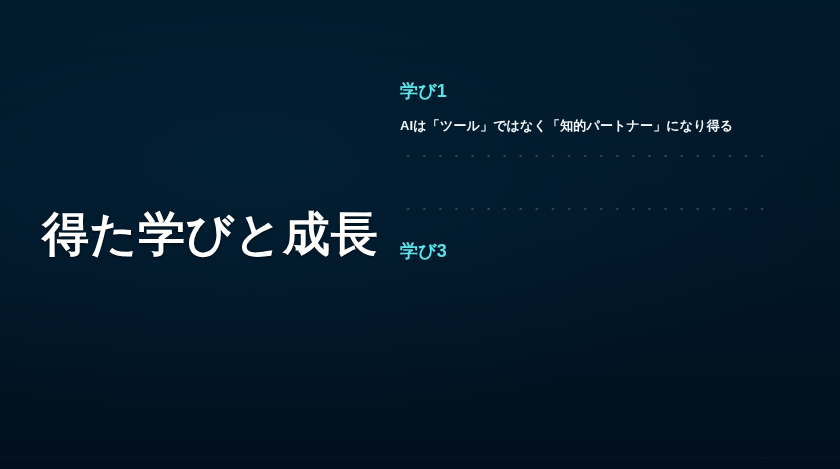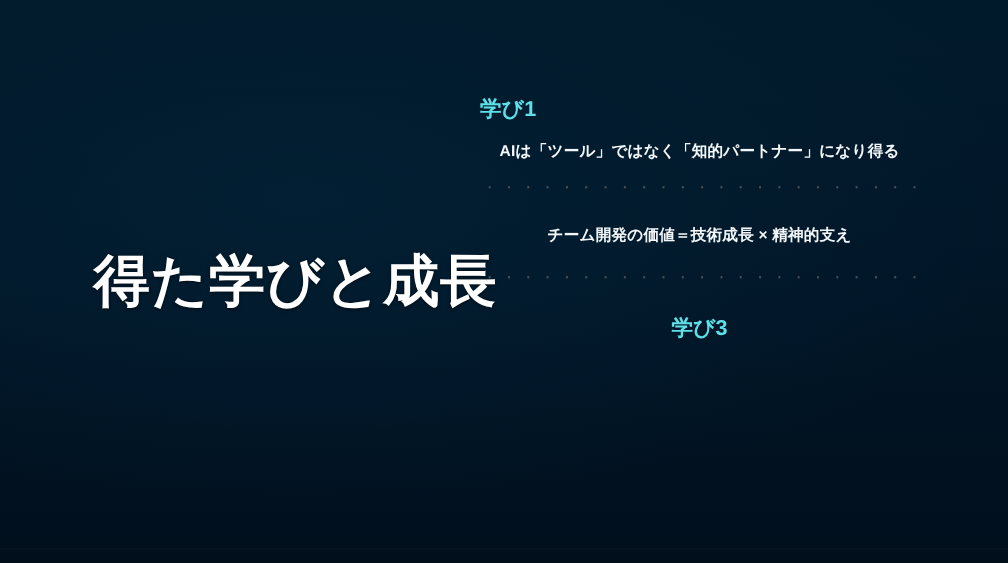--- a/index.html
+++ b/index.html
@@ -22,21 +22,20 @@
 
   
   #left-col {
     position: absolute;
     left: 0;
     top: 0;
     width: 400px;
     height: 469px;
     display: flex;
     align-items: center;
-    margin-left: 36px;
   }
   #page-title {
     margin: 0;
     padding-left: 42px;
     font-size: 47px;
     font-weight: 700;
     line-height: 1.12;
     letter-spacing: 0.012em;
     color: #ffffff;
     white-space: nowrap;
@@ -61,27 +60,26 @@
     letter-spacing: 0.01em;
     color: #5de0e6;
   }
   .lesson-body {
     margin: 0;
     font-size: 13px;
     font-weight: 700;
     line-height: 1.72;
     letter-spacing: 0.012em;
     color: #f3f7fa;
-    text-align: center;
   }
 
   
   .lesson-1 .lesson-heading { margin-bottom: 12px; }
   .lesson-2 .lesson-heading { margin-bottom: 19px; }
-  .lesson-3 .lesson-heading { margin-bottom: 22px; text-align: center; }
+  .lesson-3 .lesson-heading { margin-bottom: 22px; }
 
   .divider {
     height: 2px;
     background-image: radial-gradient(circle, #4a4f52 0.9px, rgba(0,0,0,0) 1.2px);
     background-size: 16.1px 2px;
     background-repeat: repeat-x;
     background-position: 0 0;
     opacity: 0.95;
   }
   .gap-before-div-1 { height: 18px; }
@@ -113,21 +111,20 @@
     <section class="lesson lesson-1">
       <h2 class="lesson-heading">学び1</h2>
       <p class="lesson-body">AIは「ツール」ではなく「知的パートナー」になり得る</p>
     </section>
 
     <div class="gap-before-div-1"></div>
     <div class="divider"></div>
     <div class="gap-after-div-1"></div>
 
     <section class="lesson lesson-2">
-      <p class="lesson-body">チーム開発の価値＝技術成長 × 精神的支え</p>
     </section>
 
     <div class="gap-before-div-2"></div>
     <div class="divider"></div>
     <div class="gap-after-div-2"></div>
 
     <section class="lesson lesson-3">
       <h2 class="lesson-heading">学び3</h2>
     </section>
 

